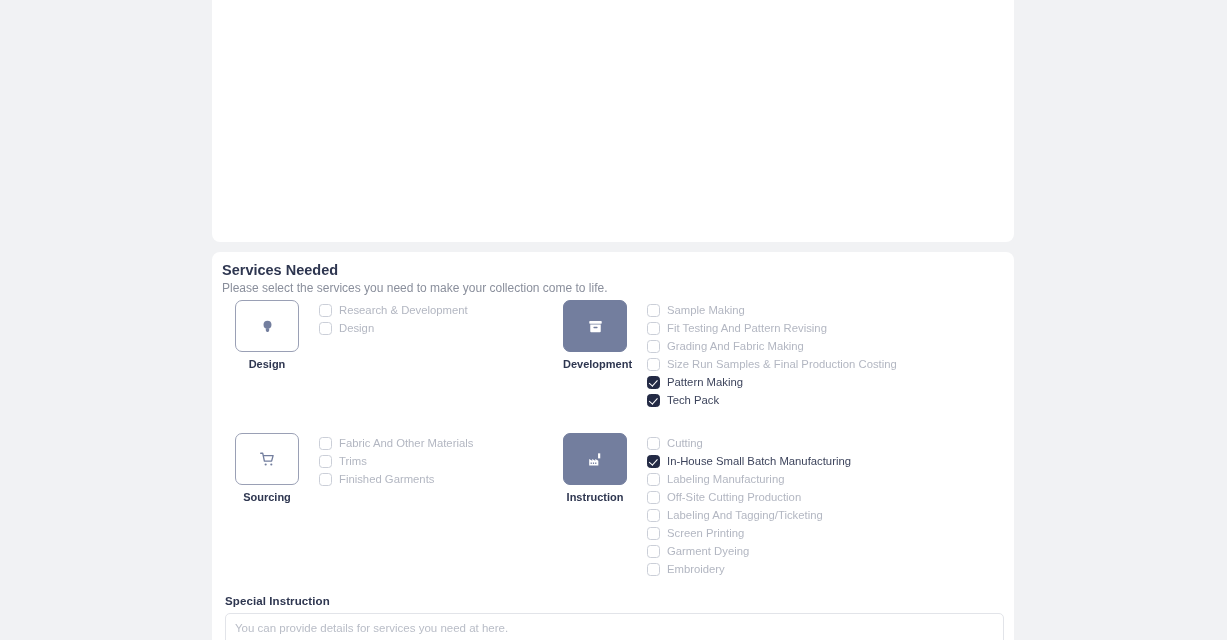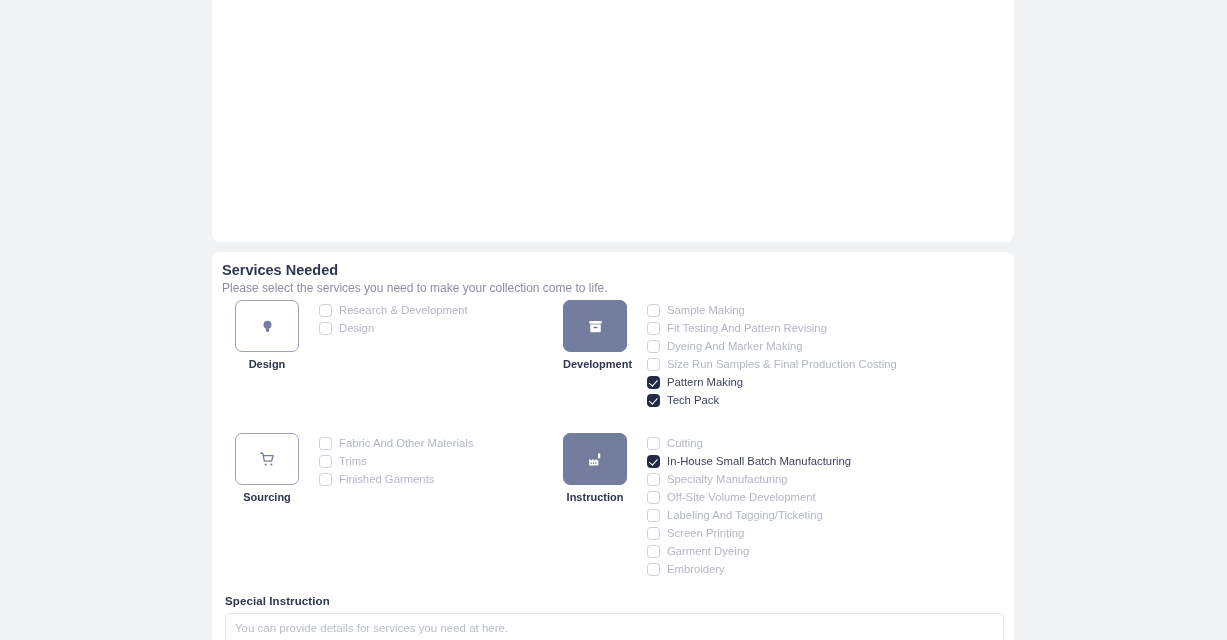--- a/index.html
+++ b/index.html
@@ -214,21 +214,21 @@
           <div class="chk-row">
             <span class="chk-box"></span>
             <span class="chk-label">Sample Making</span>
           </div>
           <div class="chk-row">
             <span class="chk-box"></span>
             <span class="chk-label">Fit Testing And Pattern Revising</span>
           </div>
           <div class="chk-row">
             <span class="chk-box"></span>
-            <span class="chk-label">Dyeing And Marker Making</span>
+            <span class="chk-label">Grading And Fabric Making</span>
           </div>
           <div class="chk-row">
             <span class="chk-box"></span>
             <span class="chk-label">Size Run Samples &amp; Final Production Costing</span>
           </div>
           <div class="chk-row checked">
             <span class="chk-box"></span>
             <span class="chk-label">Pattern Making</span>
           </div>
           <div class="chk-row checked">
@@ -284,25 +284,25 @@
           <div class="chk-row">
             <span class="chk-box"></span>
             <span class="chk-label">Cutting</span>
           </div>
           <div class="chk-row checked">
             <span class="chk-box"></span>
             <span class="chk-label">In-House Small Batch Manufacturing</span>
           </div>
           <div class="chk-row">
             <span class="chk-box"></span>
-            <span class="chk-label">Specialty Manufacturing</span>
-          </div>
-          <div class="chk-row">
-            <span class="chk-box"></span>
-            <span class="chk-label">Off-Site Volume Development</span>
+            <span class="chk-label">Labeling Manufacturing</span>
+          </div>
+          <div class="chk-row">
+            <span class="chk-box"></span>
+            <span class="chk-label">Off-Site Cutting Production</span>
           </div>
           <div class="chk-row">
             <span class="chk-box"></span>
             <span class="chk-label">Labeling And Tagging/Ticketing</span>
           </div>
           <div class="chk-row">
             <span class="chk-box"></span>
             <span class="chk-label">Screen Printing</span>
           </div>
           <div class="chk-row">

